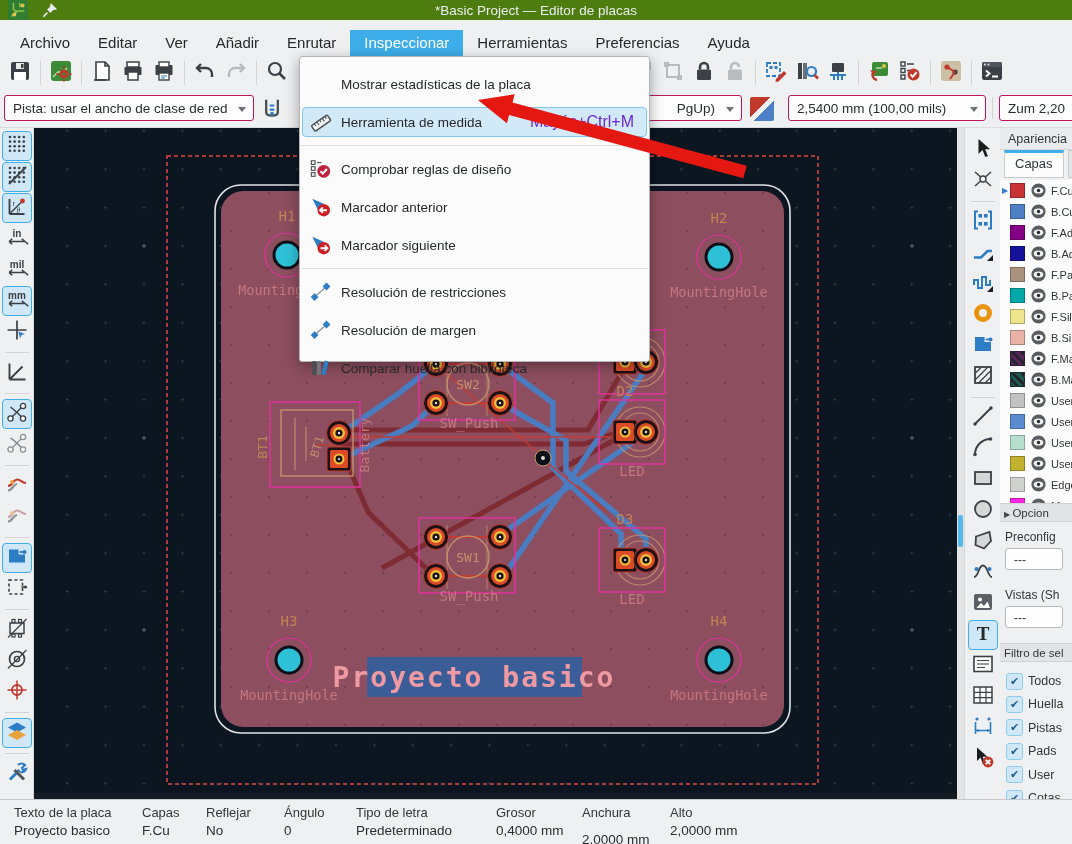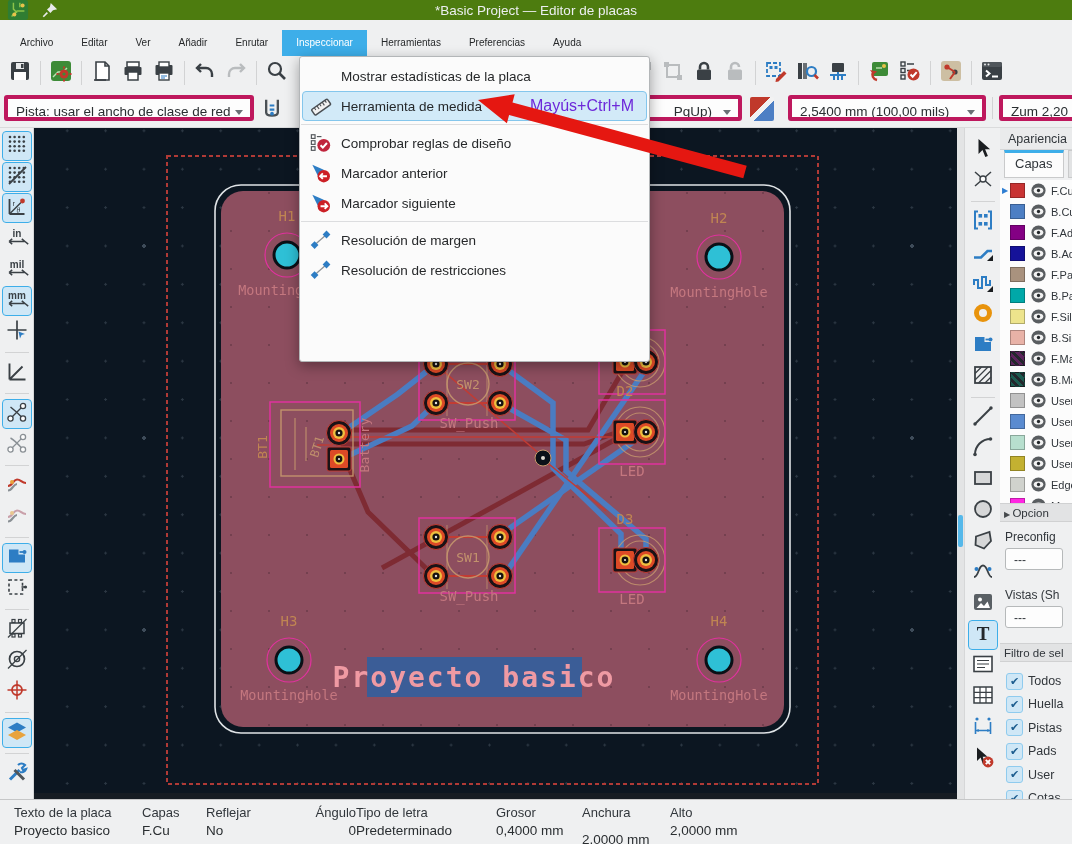--- a/index.html
+++ b/index.html
@@ -7,31 +7,31 @@
        font-family:"Liberation Sans",sans-serif;background:#eff0f1;color:#31363b;}
   
   #titlebar{position:absolute;left:0;top:0;width:1072px;height:20px;background:#4d7c0f;
             display:flex;align-items:center;}
   #titlebar .logo{margin-left:7px;width:22px;height:22px;}
   #titlebar .pin{margin-left:12px;width:18px;height:18px;}
   #win-title{position:absolute;left:0;width:100%;text-align:center;color:#eceff1;font-size:13.5px;}
   
   #menubar{position:absolute;left:0;top:30px;width:1072px;height:26px;background:#eff0f1;
            display:flex;padding-left:6px;box-sizing:border-box;}
-  .menu-item{line-height:26px;padding:0 14px;font-size:10px;color:#26282a;}
+  .menu-item{line-height:26px;padding:0 14px;font-size:15px;color:#26282a;}
   .menu-item.active{background:#3daee9;color:#fff;}
   
   #toolbar1{position:absolute;left:0;top:56px;width:1072px;height:34px;background:#eff0f1;}
   #toolbar1 .grp{position:absolute;top:3px;display:flex;align-items:center;gap:3px;}
   #tb1-left{left:6px;} #tb1-right{left:628px;}
   .tbtn{width:28px;height:28px;display:flex;align-items:center;justify-content:center;border-radius:3px;}
   .tbtn svg{width:24px;height:24px;}
   .vsep{width:1px;height:24px;background:#d2d3d4;margin:0 3px;}
   #toolbar2{position:absolute;left:0;top:90px;width:1072px;height:38px;background:#eff0f1;border-bottom:1px solid #dadbdc;box-sizing:border-box;}
-  .combo{position:absolute;top:5px;height:26px;background:#fdfdfd;border:4px solid #be185d;border-radius:3px;
+  .combo{position:absolute;top:5px;height:26px;background:#fdfdfd;border:1px solid #be185d;border-radius:3px;
          font-size:13.5px;color:#2a2e31;line-height:26px;padding:0 8px;box-sizing:border-box;white-space:nowrap;overflow:hidden;}
   .combo .chev{position:absolute;right:7px;top:11px;width:0;height:0;border-left:4px solid transparent;
                border-right:4px solid transparent;border-top:5px solid #6a7075;}
   .iconbtn{position:absolute;top:5px;width:28px;height:28px;display:flex;align-items:center;justify-content:center;}
   
   #main{position:absolute;left:0;top:128px;width:1072px;height:671px;}
   #left-toolbar{position:absolute;left:0;top:0;width:34px;height:671px;background:#eff0f1;
                 border-right:1px solid #d6d7d8;box-sizing:border-box;display:flex;flex-direction:column;
                 align-items:center;padding-top:4px;gap:3px;}
   #right-toolbar{position:absolute;left:964px;top:0;width:36px;height:671px;background:#eff0f1;
@@ -73,21 +73,21 @@
   
   #statusbar{position:absolute;left:0;top:799px;width:1072px;height:45px;background:#eff0f1;
              border-top:1px solid #c6c7c8;box-sizing:border-box;display:flex;padding:5px 0 0 14px;}
   .scol{display:flex;flex-direction:column;gap:3px;}
   .scol .slabel{font-size:13px;color:#31363b;}
   .scol .svalue{font-size:13.5px;color:#2a2e31;}
   
   #popup{position:absolute;left:299px;top:56px;width:351px;height:306px;background:#fbfbfb;
          border:1px solid #b3b6b8;border-radius:3px;box-shadow:0 4px 14px rgba(0,0,0,.35);z-index:50;
          padding-top:4px;box-sizing:border-box;}
-  .prow{height:28px;display:flex;align-items:center;margin:0 2px;border:1px solid transparent;border-radius:4px;}
+  .prow{height:28px;display:flex;align-items:center;margin:8px 2px;border:1px solid transparent;border-radius:4px;}
   .prow.hl{background:#d2eaf8;border-color:#84c6ec;}
   .prow .picon{width:24px;height:22px;margin-left:6px;display:flex;align-items:center;justify-content:center;}
   .prow .plabel{margin-left:8px;font-size:13.5px;color:#26282a;white-space:nowrap;}
   .prow .pshort{margin-left:auto;margin-right:12px;font-size:16px;color:#6d28d9;}
   .psep{height:0;border-top:1px solid #dcdddf;margin:3px 1px;}
   
   #arrow-overlay{position:absolute;left:0;top:0;width:1072px;height:844px;z-index:99;pointer-events:none;}
 </style>
 </head>
 <body>
@@ -980,21 +980,21 @@
       <div class="svalue">Proyecto basico</div>
     </div>
     <div class="scol" style="width: 64px;">
       <div class="slabel">Capas</div>
       <div class="svalue">F.Cu</div>
     </div>
     <div class="scol" style="width: 78px;">
       <div class="slabel">Reflejar</div>
       <div class="svalue">No</div>
     </div>
-    <div class="scol" style="width: 72px; text-align: right;">
+    <div class="scol" style="width: 72px;">
       <div class="slabel">Ángulo</div>
       <div class="svalue">0</div>
     </div>
     <div class="scol" style="width: 140px;">
       <div class="slabel">Tipo de letra</div>
       <div class="svalue">Predeterminado</div>
     </div>
     <div class="scol" style="width: 86px;">
       <div class="slabel">Grosor</div>
       <div class="svalue">0,4000 mm</div>
@@ -1062,29 +1062,39 @@
     </div>
     <div class="psep"></div>
     <div class="prow">
       <span class="picon">
         <svg viewBox="0 0 24 24" width="22" height="22">
           <path d="M5 17.5 18 6" stroke="#8a9095" stroke-width="1.3"></path>
           <rect x="2" y="14.5" width="6" height="6" transform="rotate(45 5 17.5)" fill="#2d7dc4"></rect>
           <rect x="15" y="3" width="6" height="6" transform="rotate(45 18 6)" fill="#2d7dc4"></rect>
         </svg>
       </span>
-      <span class="plabel">Resolución de margen</span>
+      <span class="plabel">Resolución de restricciones</span>
     </div>
     <div class="prow">
       <span class="picon">
         <svg viewBox="0 0 24 24" width="22" height="22">
           <path d="M5 17.5 18 6" stroke="#8a9095" stroke-width="1.3"></path>
           <rect x="2" y="14.5" width="6" height="6" transform="rotate(45 5 17.5)" fill="#2d7dc4"></rect>
           <rect x="15" y="3" width="6" height="6" transform="rotate(45 18 6)" fill="#2d7dc4"></rect>
         </svg>
       </span>
-      <span class="plabel">Resolución de restricciones</span>
+      <span class="plabel">Resolución de margen</span>
+    </div>
+    <div class="prow">
+      <span class="picon">
+        <svg viewBox="0 0 24 24" width="22" height="22">
+          <rect x="2.5" y="4.5" width="4.2" height="15" fill="#4a4f54"></rect>
+          <rect x="7.7" y="4.5" width="4.2" height="15" fill="#70767b"></rect>
+          <rect x="14" y="4" width="4.5" height="15.5" transform="rotate(14 16 12)" fill="#2d7dc4"></rect>
+        </svg>
+      </span>
+      <span class="plabel">Comparar huella con biblioteca</span>
     </div>
   </div>
 
 <svg id="arrow-overlay">
   <polygon id="arrow-poly" points="478,100 514.7,94.3 512.5,102.5 746.7,165.7 743.3,178.3 509.1,115.1 506.9,123.3" fill="#E51711"></polygon>
 </svg>
 
 </body></html>

